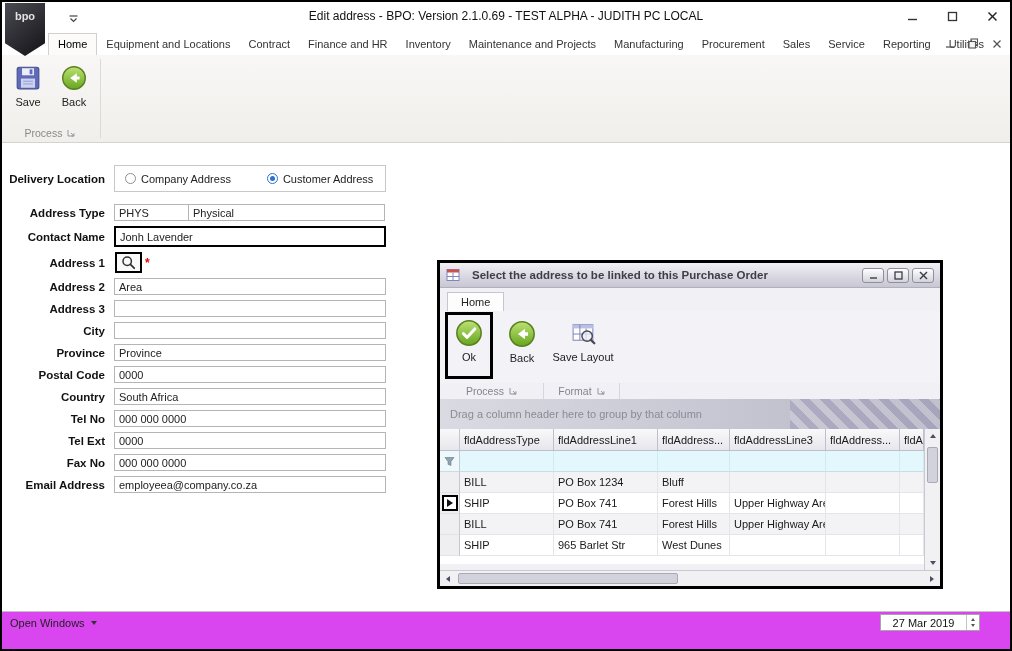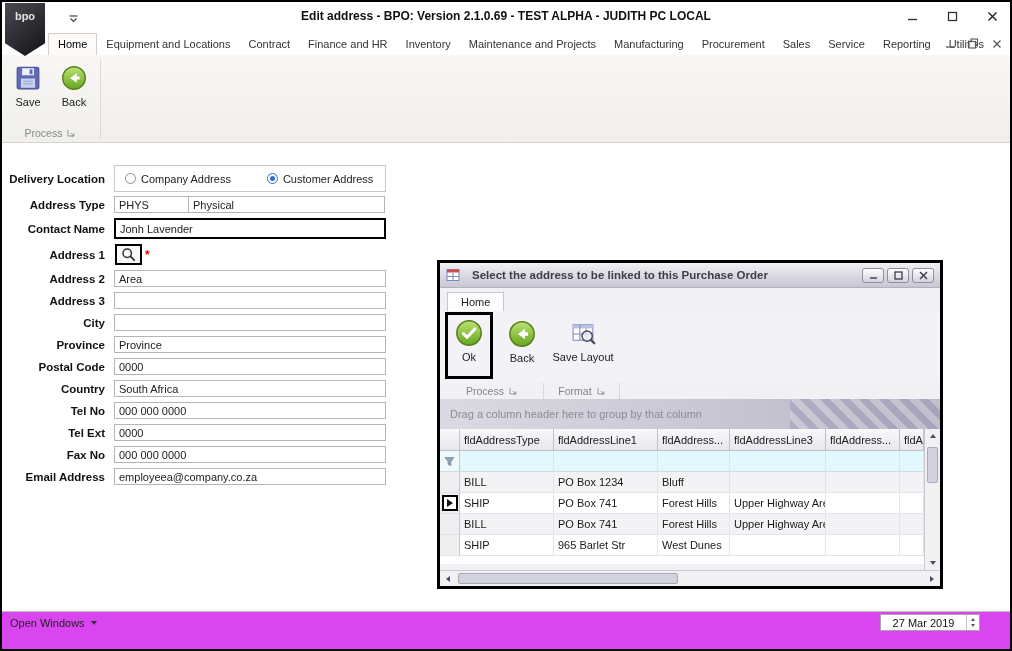--- a/index.html
+++ b/index.html
@@ -1,21 +1,21 @@
 <!DOCTYPE html>
 <html><head>
 <meta charset="utf-8">
 <style>
   *{box-sizing:border-box;cursor:default}
   html,body{margin:0;padding:0;background:#9a9a9a;font-family:"Liberation Sans","DejaVu Sans",sans-serif}
   .win{position:relative;width:1012px;height:651px;border:2px solid #000;background:#fff;overflow:hidden}
 
   
   .titlebar{position:absolute;top:0;left:0;right:0;height:28px;background:#fff}
-  .title{text-align:center;font-size:12px;font-weight:bold;line-height:28px;color:#111}
+  .title{text-align:center;font-size:12px;font-weight:normal;line-height:28px;color:#111}
   .win-controls{position:absolute;right:6px;top:0;height:28px;display:flex;align-items:center;gap:16px}
   .wbtn{width:24px;height:20px;display:flex;align-items:center;justify-content:center}
   .logo{position:absolute;left:3px;top:1px;width:40px;height:53px;background:linear-gradient(140deg,#4a4a52,#121216);clip-path:polygon(0 0,100% 0,100% 76%,50% 100%,0 76%);color:#e3e3e6;font-size:11px;font-weight:bold;text-align:center;padding-top:7px;z-index:5}
   .qat{position:absolute;left:66px;top:8px}
 
   
   .tabrow{position:absolute;top:29px;left:46px;height:24px;display:flex;align-items:flex-end;font-size:11px;color:#333;white-space:nowrap}
   .tab{padding:4px 9px 5px}
   .tab.active{background:#fcfbfa;border:1px solid #d2cfcc;border-bottom:none;color:#000}
   .tabrow-controls{position:absolute;right:8px;top:33px;display:flex;gap:13px;align-items:center}
@@ -24,21 +24,21 @@
   .ribbon{position:absolute;top:53px;left:0;right:0;height:88px;background:linear-gradient(#f8f7f5,#f1efec);border-bottom:1px solid #d6d3cf}
   .bigbtn{position:absolute;top:6px;width:44px;display:flex;flex-direction:column;align-items:center;gap:5px;font-size:11px;color:#222;padding:4px 0}
   #btn-save{left:4px}
   #btn-back{left:50px}
   .ribbon-grouplabel{position:absolute;bottom:3px;left:0;width:96px;display:flex;align-items:center;justify-content:center;gap:5px;font-size:10.5px;color:#8a8a8a}
   .ribbon-sep{position:absolute;left:98px;top:4px;bottom:4px;width:1px;background:#ddd9d5}
 
   
   .form{position:absolute;top:163px;left:6px}
   .frow{display:flex;align-items:center;margin-bottom:5px;height:17px}
-  .frow.radio-row{height:27px;margin-bottom:4px}
+  .frow.radio-row{height:27px;margin-bottom:12px}
   .frow.hl-row{height:21px}
   .flabel{width:106px;text-align:right;font-weight:bold;font-size:11.5px;color:#111;padding-right:9px;flex:none;white-space:nowrap}
   .ffield{width:286px;flex:none;display:flex;align-items:center}
   input.tin{height:17px;border:1px solid #b5b5b5;font:11px "Liberation Sans","DejaVu Sans",sans-serif;padding:0 4px;color:#222;background:#fff;outline:none;border-radius:0}
   .w-full{width:272px}
   .radio-box{border:1px solid #c8c8c8;height:27px;display:flex;align-items:center;padding:0 10px;gap:36px;width:272px;background:#fff}
   .radio-opt{display:flex;align-items:center;gap:5px;font-size:11px;color:#222}
   .radio-ring{width:11px;height:11px;border:1px solid #8f8f8f;border-radius:50%;display:flex;align-items:center;justify-content:center;background:#fff;flex:none}
   .radio-core{width:5px;height:5px;border-radius:50%;background:#2d6fd2;display:none}
   .radio-opt[data-selected="true"] .radio-ring{border-color:#2d6fd2}

